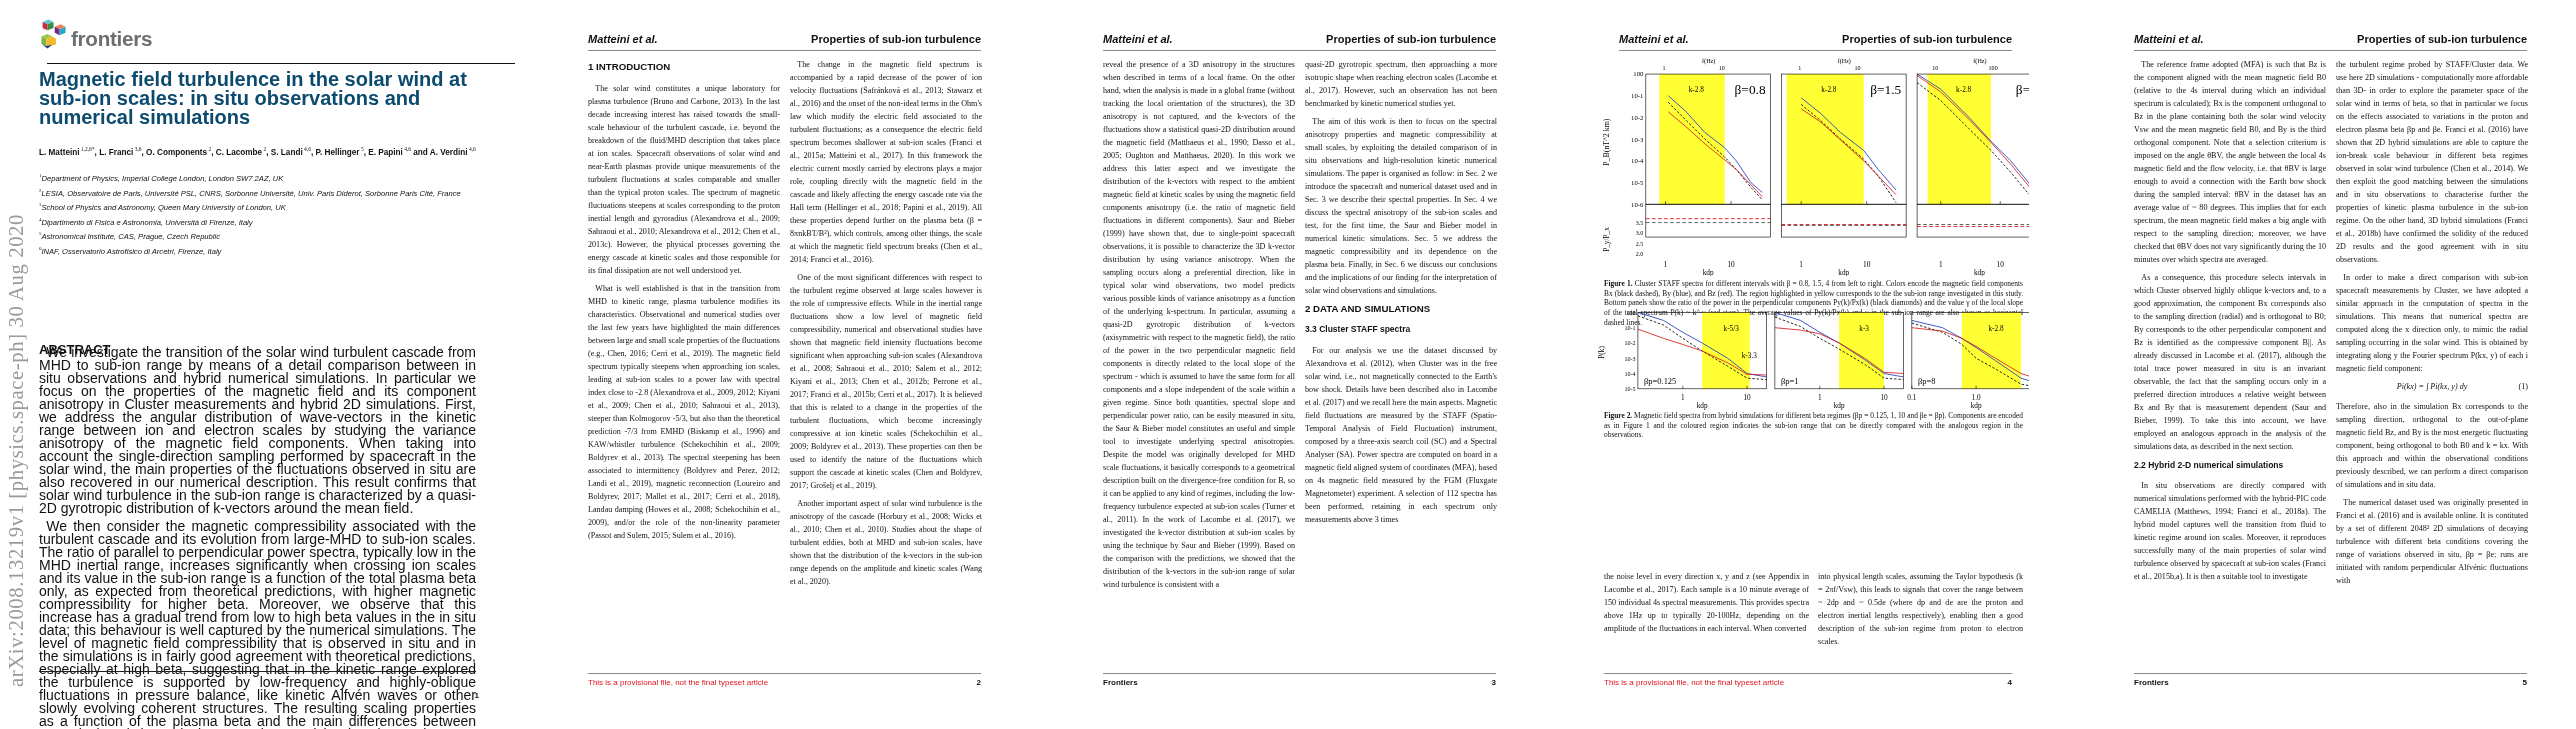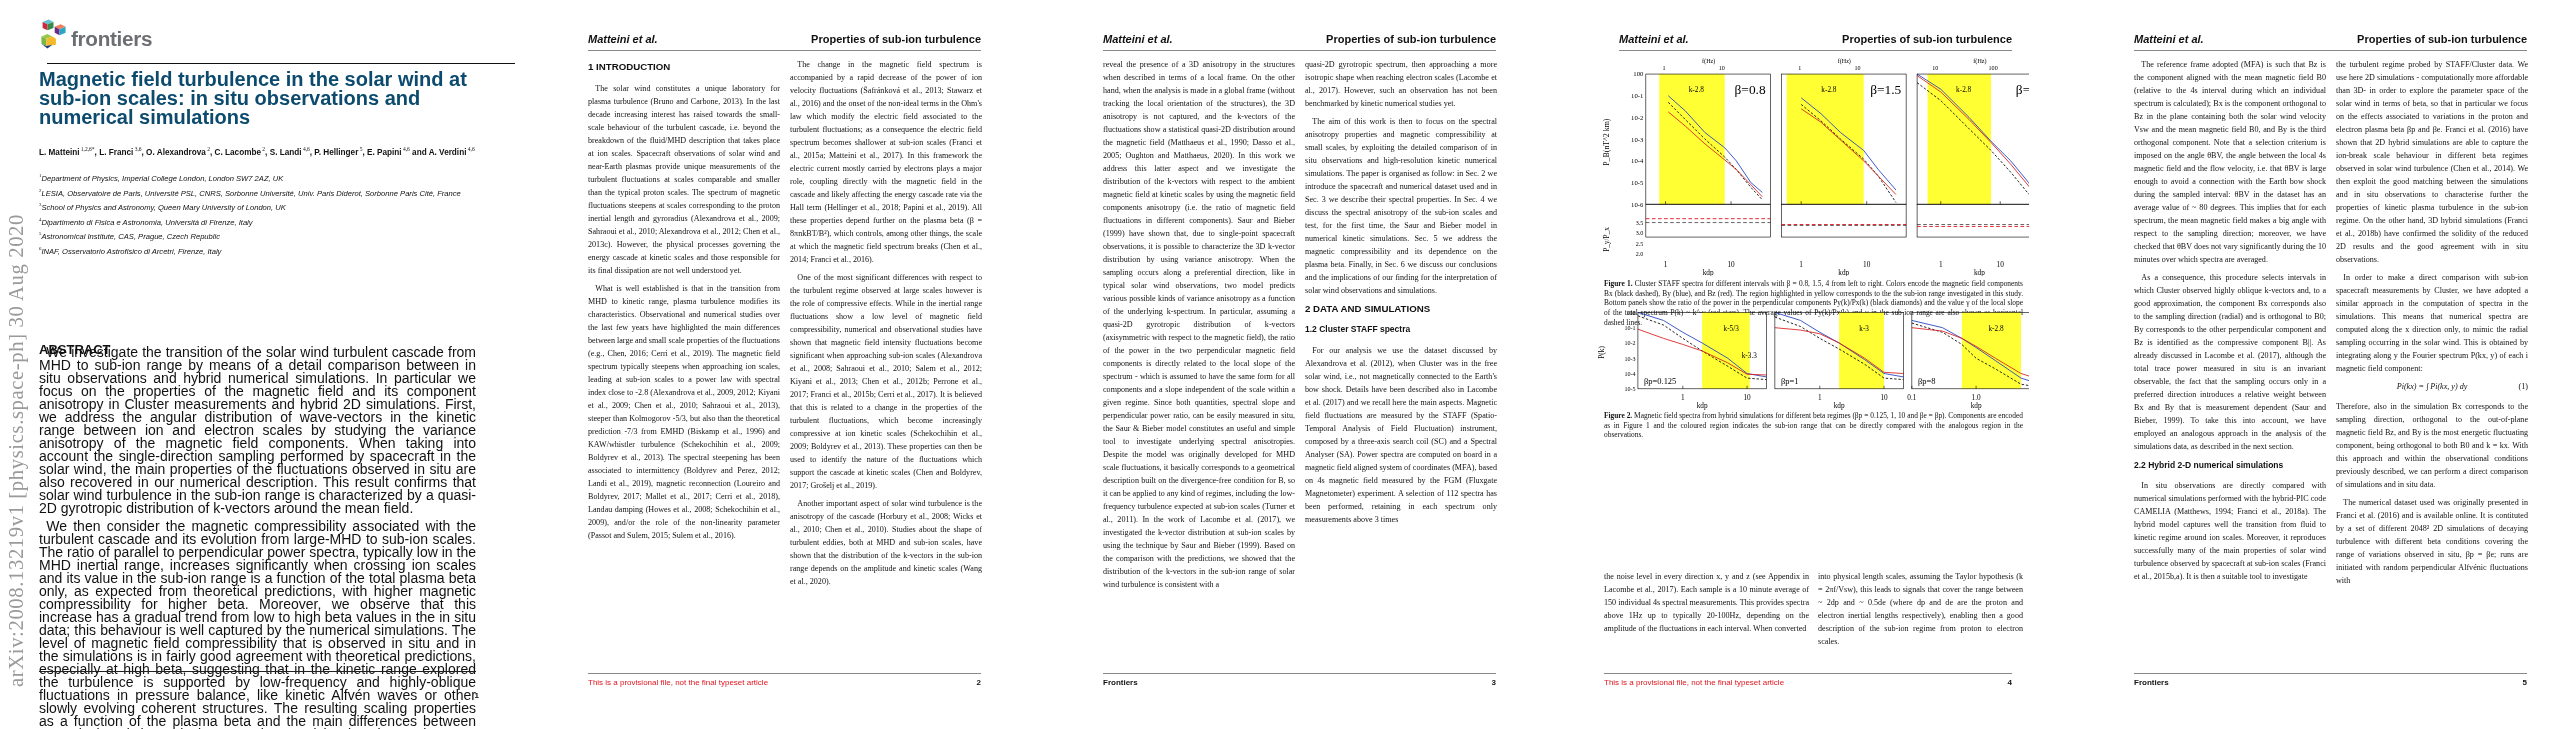--- a/index.html
+++ b/index.html
@@ -58,21 +58,21 @@
       <polygon points="4,30 14,26 22,30 12,34" fill="#9ac94a"></polygon>
       <polygon points="4,30 12,34 12,46 4,42" fill="#79b845"></polygon>
       <polygon points="12,34 22,30 28,34 28,44 12,46" fill="#f5b92c"></polygon>
       <polygon points="4,42 12,46 22,44 14,50" fill="#1d3c7e"></polygon>
     </svg>
     <div class="logo-text">frontiers</div>
   </div>
   <div class="rule"></div>
   <div class="arxiv">arXiv:2008.13219v1  [physics.space-ph]  30 Aug 2020</div>
   <div class="title">Magnetic field turbulence in the solar wind at sub-ion scales: in situ observations and numerical simulations</div>
-  <div class="authors" id="authors"><span>L. Matteini</span><sup> 1,2,6*</sup>, <span>L. Franci</span><sup> 3,6</sup>, <span>O. Alexandrova</span><sup> 2</sup>, <span>C. Lacombe</span><sup> 2</sup>, <span>S. Landi</span><sup> 4,6</sup>, <span>P. Hellinger</span><sup> 5</sup>, <span>E. Papini</span><sup> 4,6</sup> and <span>A. Verdini</span><sup> 4,6</sup></div>
+  <div class="authors" id="authors"><span>L. Matteini</span><sup> 1,2,6*</sup>, <span>L. Franci</span><sup> 3,6</sup>, <span>O. Components</span><sup> 2</sup>, <span>C. Lacombe</span><sup> 2</sup>, <span>S. Landi</span><sup> 4,6</sup>, <span>P. Hellinger</span><sup> 5</sup>, <span>E. Papini</span><sup> 4,6</sup> and <span>A. Verdini</span><sup> 4,6</sup></div>
   <div class="affils" id="affils">
       <div><sup>1</sup><span>Department of Physics, Imperial College London, London SW7 2AZ, UK</span></div>
       <div><sup>2</sup><span>LESIA, Observatoire de Paris, Université PSL, CNRS, Sorbonne Université, Univ. Paris Diderot, Sorbonne Paris Cité, France</span></div>
       <div><sup>3</sup><span>School of Physics and Astronomy, Queen Mary University of London, UK</span></div>
       <div><sup>4</sup><span>Dipartimento di Fisica e Astronomia, Università di Firenze, Italy</span></div>
       <div><sup>5</sup><span>Astronomical Institute, CAS, Prague, Czech Republic</span></div>
       <div><sup>6</sup><span>INAF, Osservatorio Astrofisico di Arcetri, Firenze, Italy</span></div>
     </div>
   <div class="abs-h">ABSTRACT</div>
   <div class="abstract">
@@ -109,21 +109,21 @@
     <span class="l">Matteini et al.</span>
     <span class="r">Properties of sub-ion turbulence</span>
   </div>
   <div class="col" style="left:73px; top:58px; width:192px;">
     <p class="ni">reveal the presence of a 3D anisotropy in the structures when described in terms of a local frame. On the other hand, when the analysis is made in a global frame (without tracking the local orientation of the structures), the 3D anisotropy is not captured, and the k-vectors of the fluctuations show a statistical quasi-2D distribution around the magnetic field (Matthaeus et al., 1990; Dasso et al., 2005; Oughton and Matthaeus, 2020). In this work we address this latter aspect and we investigate the distribution of the k-vectors with respect to the ambient magnetic field at kinetic scales by using the magnetic field components anisotropy (i.e. the ratio of magnetic field fluctuations in different components). Saur and Bieber (1999) have shown that, due to single-point spacecraft observations, it is possible to characterize the 3D k-vector distribution by using variance anisotropy. When the sampling occurs along a preferential direction, like in typical solar wind observations, two model predicts various possible kinds of variance anisotropy as a function of the underlying k-spectrum. In particular, assuming a quasi-2D gyrotropic distribution of k-vectors (axisymmetric with respect to the magnetic field), the ratio of the power in the two perpendicular magnetic field components is directly related to the local slope of the spectrum - which is assumed to have the same form for all components and a slope independent of the scale within a given regime. Since both quantities, spectral slope and perpendicular power ratio, can be easily measured in situ, the Saur &amp; Bieber model constitutes an useful and simple tool to investigate underlying spectral anisotropies. Despite the model was originally developed for MHD scale fluctuations, it basically corresponds to a geometrical description built on the divergence-free condition for B, so it can be applied to any kind of regimes, including the low-frequency turbulence expected at sub-ion scales (Turner et al., 2011). In the work of Lacombe et al. (2017), we investigated the k-vector distribution at sub-ion scales by using the technique by Saur and Bieber (1999). Based on the comparison with the predictions, we showed that the distribution of the k-vectors in the sub-ion range of solar wind turbulence is consistent with a</p>
   </div>
   <div class="col" style="left:275px; top:58px; width:192px;">
     <p class="ni">quasi-2D gyrotropic spectrum, then approaching a more isotropic shape when reaching electron scales (Lacombe et al., 2017). However, such an observation has not been benchmarked by kinetic numerical studies yet.</p>
     <p>The aim of this work is then to focus on the spectral anisotropy properties and magnetic compressibility at small scales, by exploiting the detailed comparison of in situ observations and high-resolution kinetic numerical simulations. The paper is organised as follow: in Sec. 2 we introduce the spacecraft and numerical dataset used and in Sec. 3 we describe their spectral properties. In Sec. 4 we discuss the spectral anisotropy of the sub-ion scales and test, for the first time, the Saur and Bieber model in numerical kinetic simulations. Sec. 5 we address the magnetic compressibility and its dependence on the plasma beta. Finally, in Sec. 6 we discuss our conclusions and the implications of our finding for the interpretation of solar wind observations and simulations.</p>
     <h2 class="sec">2   DATA AND SIMULATIONS</h2>
-    <h3 class="sub">1.2   Cluster STAFF spectra</h3>
+    <h3 class="sub">3.3   Cluster STAFF spectra</h3>
     <p>For our analysis we use the dataset discussed by Alexandrova et al. (2012), when Cluster was in the free solar wind, i.e., not magnetically connected to the Earth's bow shock. Details have been described also in Lacombe et al. (2017) and we recall here the main aspects. Magnetic field fluctuations are measured by the STAFF (Spatio-Temporal Analysis of Field Fluctuation) instrument, composed by a three-axis search coil (SC) and a Spectral Analyser (SA). Power spectra are computed on board in a magnetic field aligned system of coordinates (MFA), based on 4s magnetic field measured by the FGM (Fluxgate Magnetometer) experiment. A selection of 112 spectra has been performed, retaining in each spectrum only measurements above 3 times</p>
   </div>
   <div class="footer">
     <span class="lb">Frontiers</span>
     <span class="r">3</span>
   </div>
 </div>
 
 <div class="page p4">
   <div class="runhead">

